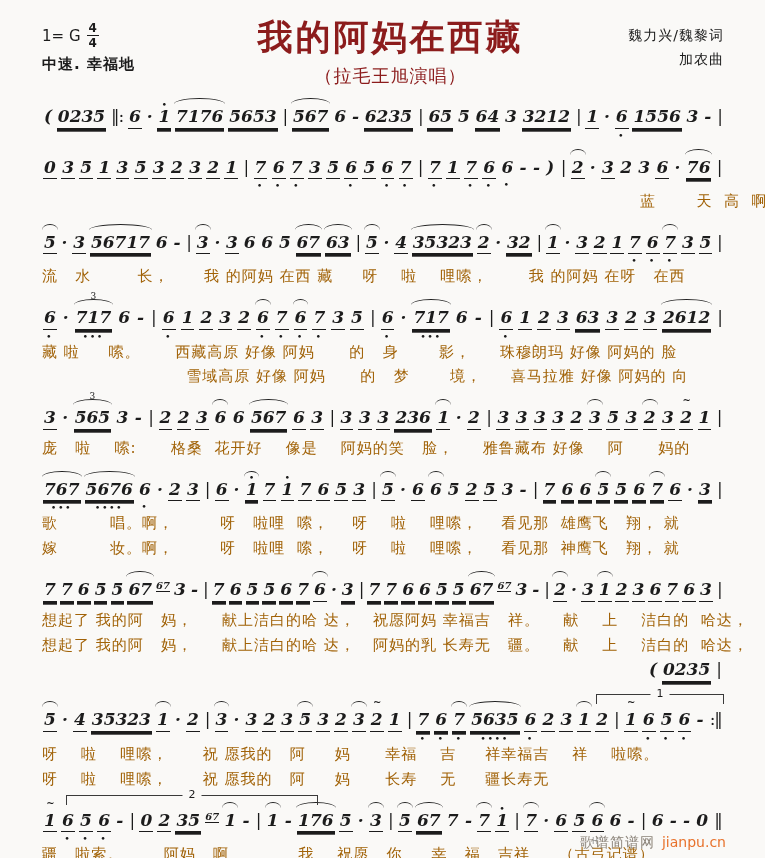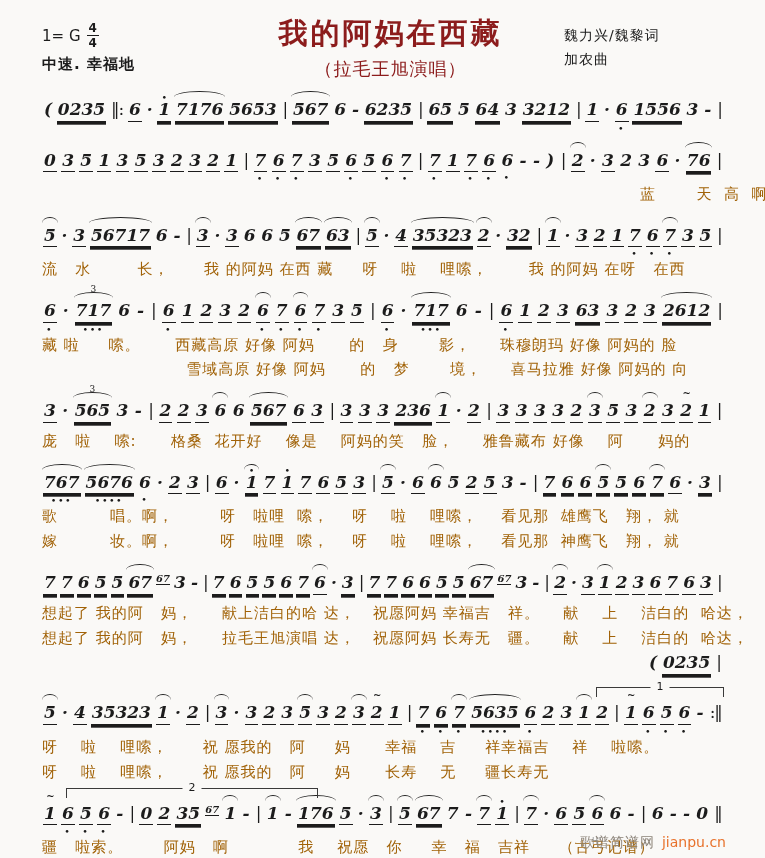--- a/index.html
+++ b/index.html
@@ -15,23 +15,23 @@
 
   
   .hdr{display:grid;grid-template-columns:175px 1fr 160px;align-items:start;margin-bottom:6px;}
   .keyblock{padding-top:8px;font-size:15px;}
   .keyrow{display:flex;align-items:center;gap:6px;font-weight:400;}
   .frac{display:inline-flex;flex-direction:column;line-height:1;font-size:12px;font-weight:700;text-align:center;}
   .frac .num{border-bottom:1px solid var(--ink);padding:0 2px 1px;}
   .frac .den{padding-top:1px;}
   .tempo{margin-top:6px;font-size:15px;letter-spacing:1px;font-weight:bold;}
   .titleblock{text-align:center;}
-  .title{font-size:29px;font-weight:700;letter-spacing:3px;color:var(--title);}
+  .title{font-size:35px;font-weight:700;letter-spacing:3px;color:var(--title);}
   .subtitle{margin-top:3px;font-size:18px;color:var(--title);letter-spacing:1px;}
-  .credits{padding-top:10px;text-align:left;font-size:14px;line-height:1.7;letter-spacing:1px;}
+  .credits{padding-top:10px;text-align:right;font-size:14px;line-height:1.7;letter-spacing:1px;}
 
   
   .line{position:relative;margin-bottom:7px;}
   .notes{display:flex;align-items:flex-start;justify-content:space-between;position:relative;padding-top:13px;min-height:40px;}
   .tok{position:relative;display:flex;flex-direction:column;align-items:center;margin:0 1px;
        font-family:"DejaVu Serif",serif;font-style:italic;font-weight:700;font-size:17px;line-height:1.15;color:var(--ink);}
   .tok .txt{padding:0 1px 1px;}
   .u1{border-bottom:1.7px solid var(--ink);}
   .u2{border-bottom:1.7px solid var(--ink);box-shadow:0 2.7px 0 var(--ink);}
   .dlo{font-size:8px;line-height:5px;letter-spacing:2px;margin-top:4px;font-style:normal;}
@@ -877,21 +877,21 @@
           </span>
           <span class="tok">
             <span class="txt u1">6</span>
           </span>
           <span class="tok">
             <span class="txt u1">3</span>
           </span>
           <span class="tok bar">|</span>
         </div>
         <div class="lyr lyr-0">想起了 我的阿   妈，     献上洁白的哈 达，   祝愿阿妈 幸福吉   祥。    献    上    洁白的  哈达，</div>
-        <div class="lyr lyr-1">想起了 我的阿   妈，     拉毛王旭演唱 达，   祝愿阿妈 长寿无   疆。    献    上    洁白的  哈达，</div>
+        <div class="lyr lyr-1">想起了 我的阿   妈，     献上洁白的哈 达，   阿妈的乳 长寿无   疆。    献    上    洁白的  哈达，</div>
         <div class="notes tail">
           <span class="tok">
             <span class="txt">(</span>
           </span>
           <span class="tok">
             <span class="txt u2">0235</span>
           </span>
           <span class="tok bar">|</span>
         </div>
       </div>

